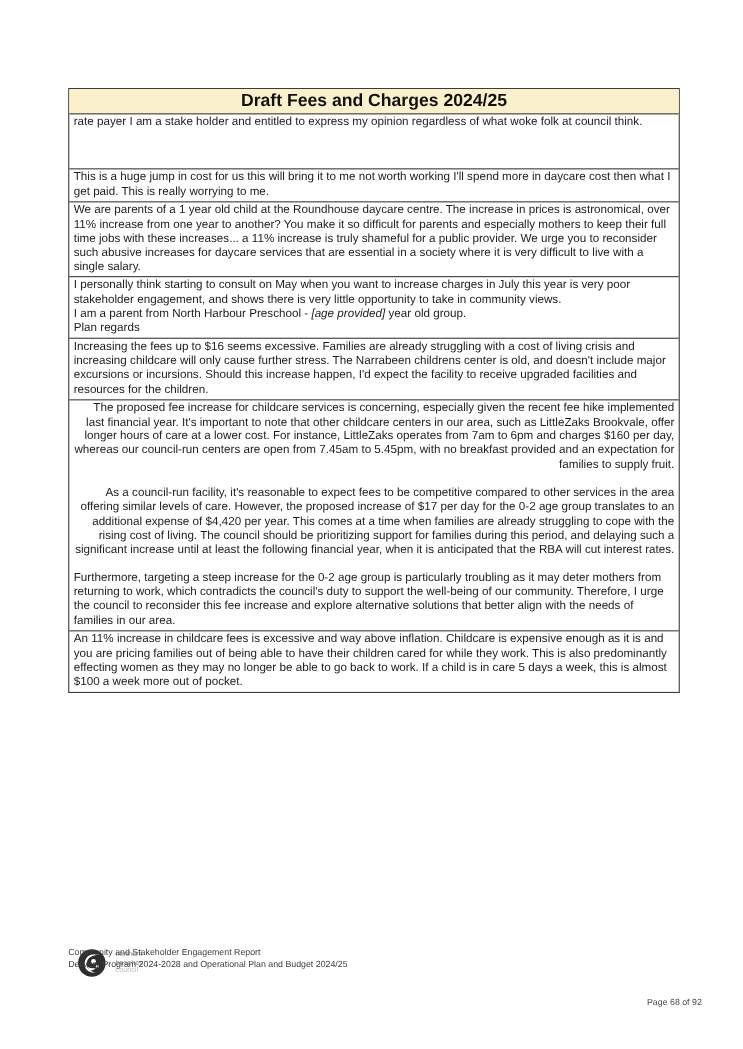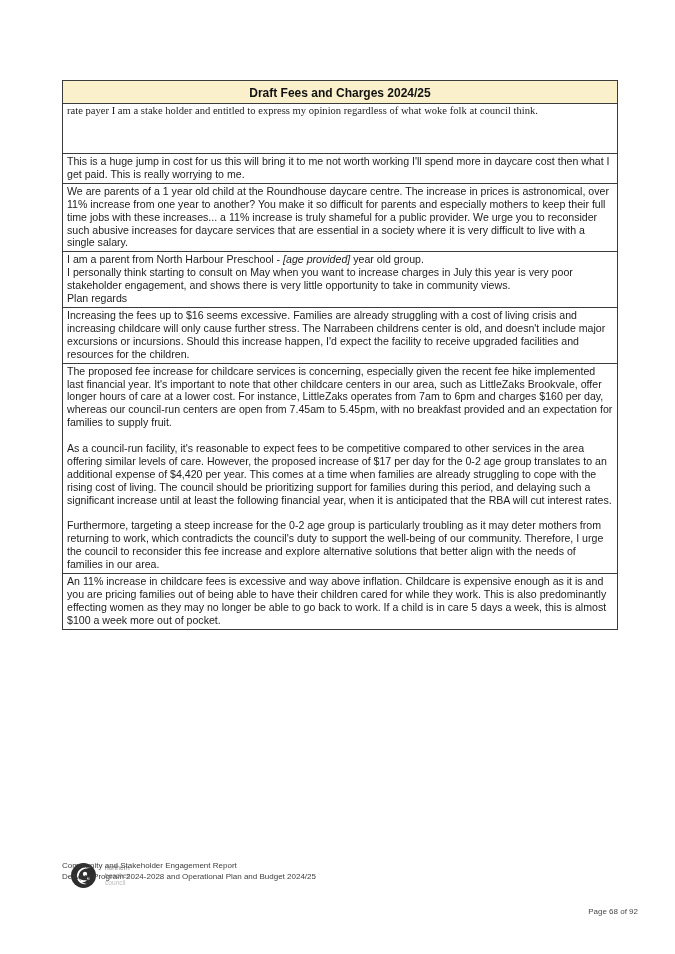--- a/index.html
+++ b/index.html
@@ -24,36 +24,36 @@
     border-bottom: 1px solid #3b3b3b;
   }
   .fees-table .trow:last-child { border-bottom: none; }
 
   .table-title-row {
     background: #FBF0CC;
     text-align: center;
     padding: 2px 4px 2px 4px;
   }
   .table-title {
-    font-size: 12px;
+    font-size: 16px;
     font-weight: bold;
     color: #111111;
     line-height: 13px;
   }
 
   .cell {
     padding: 1px 4px 2px 4px;
     font-size: 10.6px;
     line-height: 12.9px;
     color: #1c1c1c;
   }
   .cell p { margin: 0; }
-  .cell p.gap-after { margin-bottom: 12.9px; }
+  .cell p.gap-after { margin-bottom: 12.9px; text-align: right; }
   .cell .italic { font-style: italic; }
-  .row-1 { min-height: 46px; font-family: Liberation Serif, serif; }
+  .row-1 { min-height: 46px; }
 
   .footer {
     position: absolute;
     left: 0; top: 858px; width: 675px; height: 40px;
   }
   .footer-logo {
     position: absolute;
     left: 70px; top: 4px;
     display: flex; align-items: center;
   }
@@ -98,22 +98,22 @@
 
     <div class="trow cell">
       <p>This is a huge jump in cost for us this will bring it to me not worth working I'll spend more in daycare cost then what I get paid. This is really worrying to me.</p>
     </div>
 
     <div class="trow cell">
       <p>We are parents of a 1 year old child at the Roundhouse daycare centre. The increase in prices is astronomical, over 11% increase from one year to another? You make it so difficult for parents and especially mothers to keep their full time jobs with these increases... a 11% increase is truly shameful for a public provider. We urge you to reconsider such abusive increases for daycare services that are essential in a society where it is very difficult to live with a single salary.</p>
     </div>
 
     <div class="trow cell">
+      <p>I personally think starting to consult on May when you want to increase charges in July this year is very poor stakeholder engagement, and shows there is very little opportunity to take in community views.</p>
       <p><span>I am a parent from North Harbour Preschool - </span><span class="italic">[age provided]</span><span> year old group.</span></p>
-      <p>I personally think starting to consult on May when you want to increase charges in July this year is very poor stakeholder engagement, and shows there is very little opportunity to take in community views.</p>
       <p>Plan regards</p>
     </div>
 
     <div class="trow cell">
       <p>Increasing the fees up to $16 seems excessive. Families are already struggling with a cost of living crisis and increasing childcare will only cause further stress. The Narrabeen childrens center is old, and doesn't include major excursions or incursions. Should this increase happen, I'd expect the facility to receive upgraded facilities and resources for the children.</p>
     </div>
 
     <div class="trow cell">
       <p class="gap-after">The proposed fee increase for childcare services is concerning, especially given the recent fee hike implemented last financial year. It's important to note that other childcare centers in our area, such as LittleZaks Brookvale, offer longer hours of care at a lower cost. For instance, LittleZaks operates from 7am to 6pm and charges $160 per day, whereas our council-run centers are open from 7.45am to 5.45pm, with no breakfast provided and an expectation for families to supply fruit.</p>
       <p class="gap-after">As a council-run facility, it's reasonable to expect fees to be competitive compared to other services in the area offering similar levels of care. However, the proposed increase of $17 per day for the 0-2 age group translates to an additional expense of $4,420 per year. This comes at a time when families are already struggling to cope with the rising cost of living. The council should be prioritizing support for families during this period, and delaying such a significant increase until at least the following financial year, when it is anticipated that the RBA will cut interest rates.</p>

